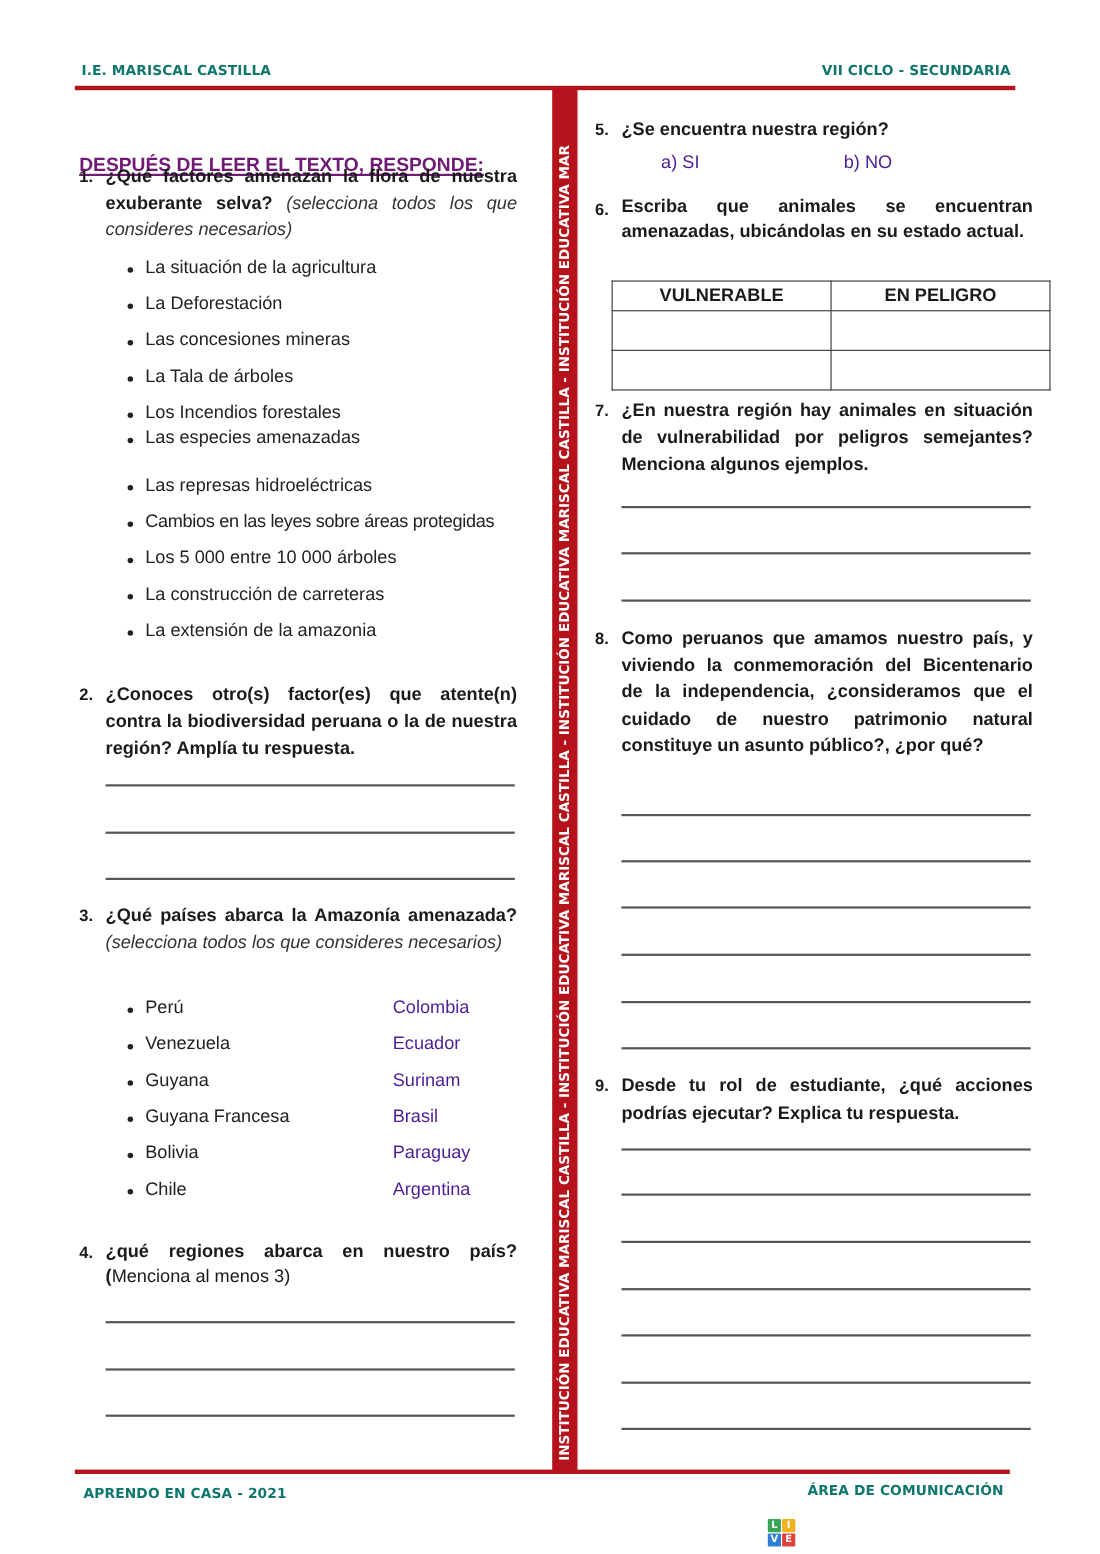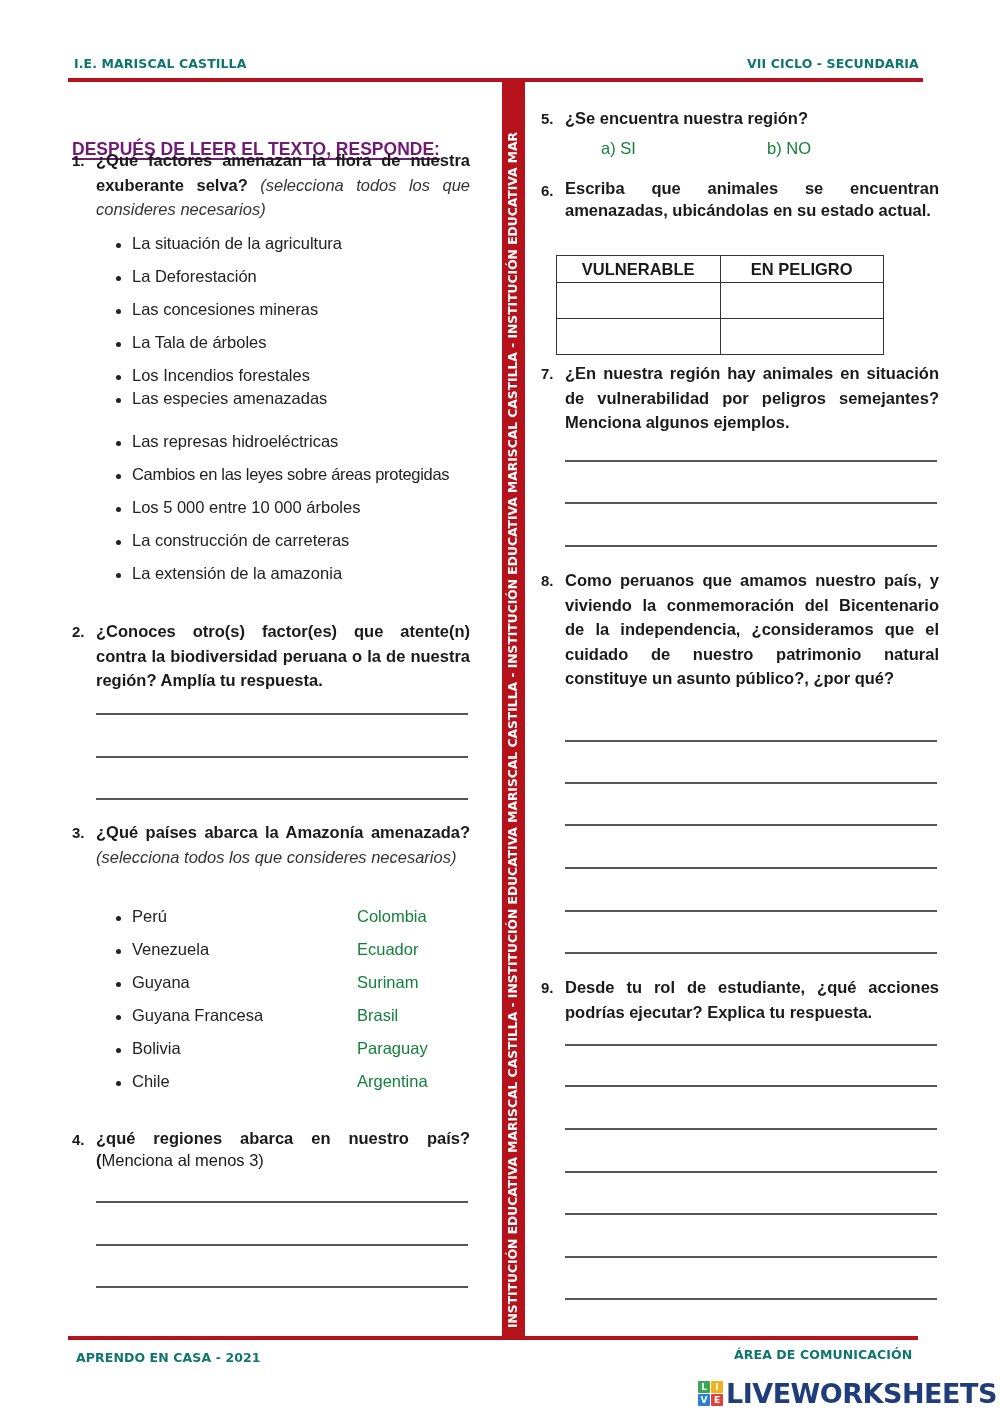--- a/index.html
+++ b/index.html
@@ -10,23 +10,23 @@
   .band { position:absolute; left:502px; top:80px; width:23px; height:1258px; background:#b5121b; }
   .band-text { position:absolute; left:0; top:0; width:1258px; height:23px; transform-origin:0 0; transform:translate(0,1258px) rotate(-90deg); color:#fff; font-family:"DejaVu Sans", sans-serif; font-weight:bold; font-size:12.3px; line-height:23px; white-space:nowrap; overflow:hidden; padding-left:10px; box-sizing:border-box; }
   .title { color:#701a75; font-weight:bold; font-size:17.5px; text-decoration:underline; text-decoration-thickness:2px; text-underline-offset:3px;margin-top:32px; }
   .q { font-size:16.5px; line-height:24.5px; text-align:justify; }
   .qn { position:absolute; font-weight:bold; font-size:15px; }
   .qb { font-weight:bold; }
   .qi { font-style:italic; font-weight:normal; color:#333; }
   .qr { font-weight:normal; }
   .bullet-item { position:absolute; font-size:16.5px; color:#222; white-space:nowrap; }
   .bullet-item::before { content:""; position:absolute; left:-16px; top:9px; width:5px; height:5px; border-radius:50%; background:#222; }
-  .plain { position:absolute; font-size:16.5px; color:#15803d; white-space:nowrap; }
+  .plain { position:absolute; font-size:16.5px; color:#4c1d95; white-space:nowrap; }
   .line { position:absolute; height:2px; background:#555; }
-  table.status { position:absolute; left:556px; top:255px; width:328px; border-collapse:collapse; }
+  table.status { position:absolute; left:556px; top:255px; width:399px; border-collapse:collapse; }
   table.status th, table.status td { border:1.5px solid #333; font-size:16.5px; font-weight:bold; text-align:center; }
   table.status th { height:24px; }
   table.status td { height:33px; }
   .lw { position:absolute; left:698px; top:1377px; height:32px; display:flex; align-items:center; }
   .lw-logo { display:grid; grid-template-columns:12px 12px; grid-template-rows:12px 12px; gap:1px; margin-right:3px; }
   .lw-logo span { display:block; font-family:"DejaVu Sans", sans-serif; font-weight:bold; font-size:9px; line-height:12px; text-align:center; color:#fff; border-radius:1px; }
   .lw-text { font-family:"DejaVu Sans", sans-serif; font-weight:bold; font-size:27px; color:#1f3d7a; letter-spacing:-0.5px; }
 </style>
 </head>
 <body>
@@ -143,14 +143,13 @@
 <div class="abs hdr" style="left:76px; top:1350px;">APRENDO EN CASA - 2021</div>
 <div class="abs hdr" style="left:734px; top:1347px;">ÁREA DE COMUNICACIÓN</div>
 
 <div class="lw">
   <div class="lw-logo">
     <span style="background:#3aa655;">L</span>
     <span style="background:#f2b01e;">I</span>
     <span style="background:#2a7fd4;">V</span>
     <span style="background:#e2403a;">E</span>
   </div>
-  <div class="lw-text">LIVEWORKSHEETS</div>
 </div>
 
 </body></html>

